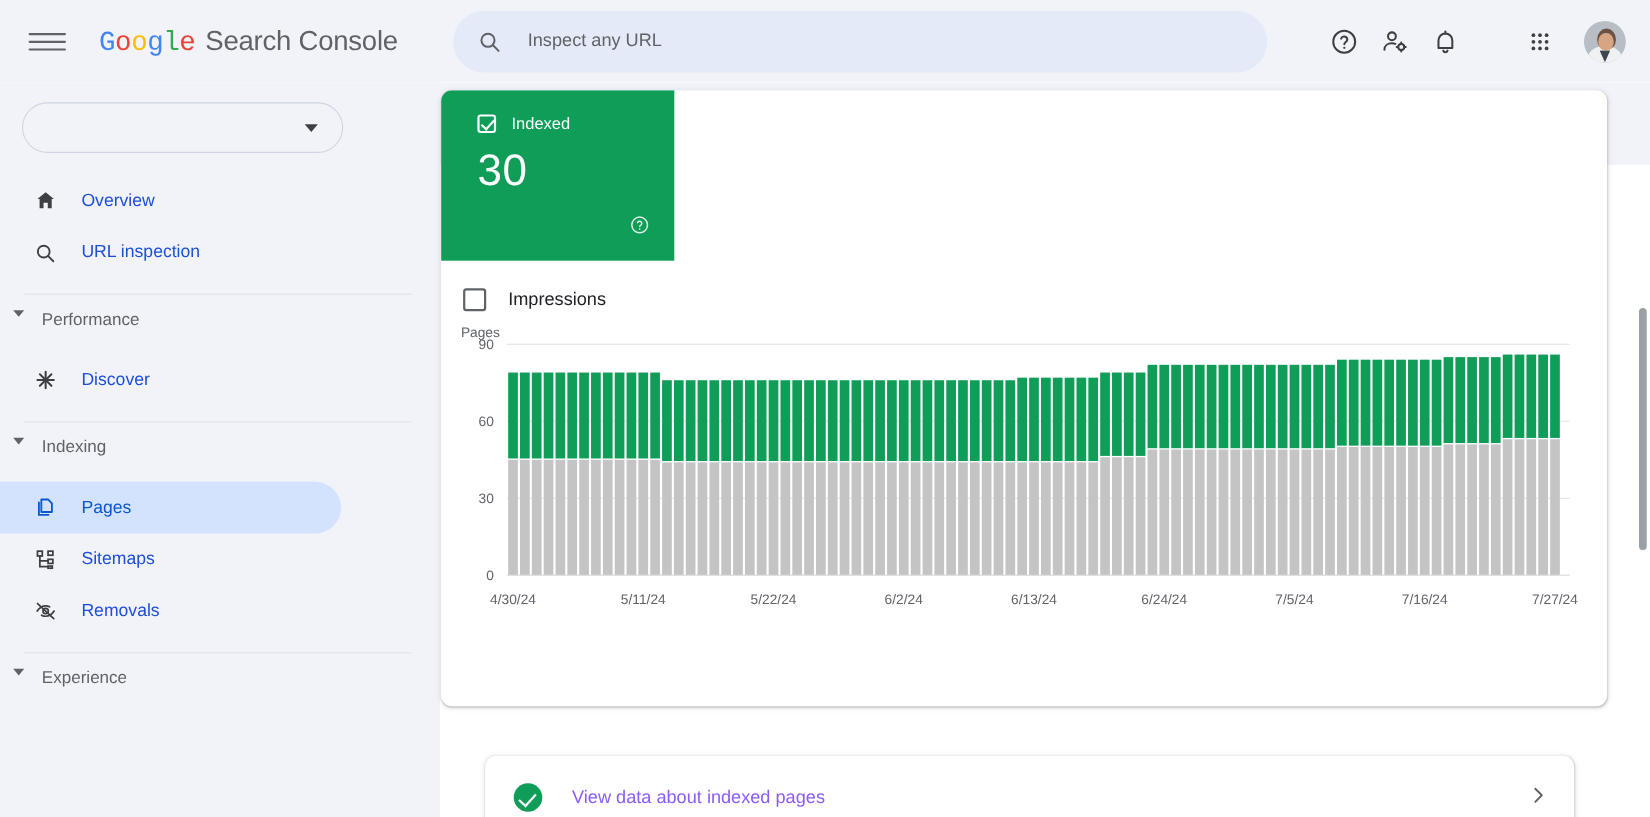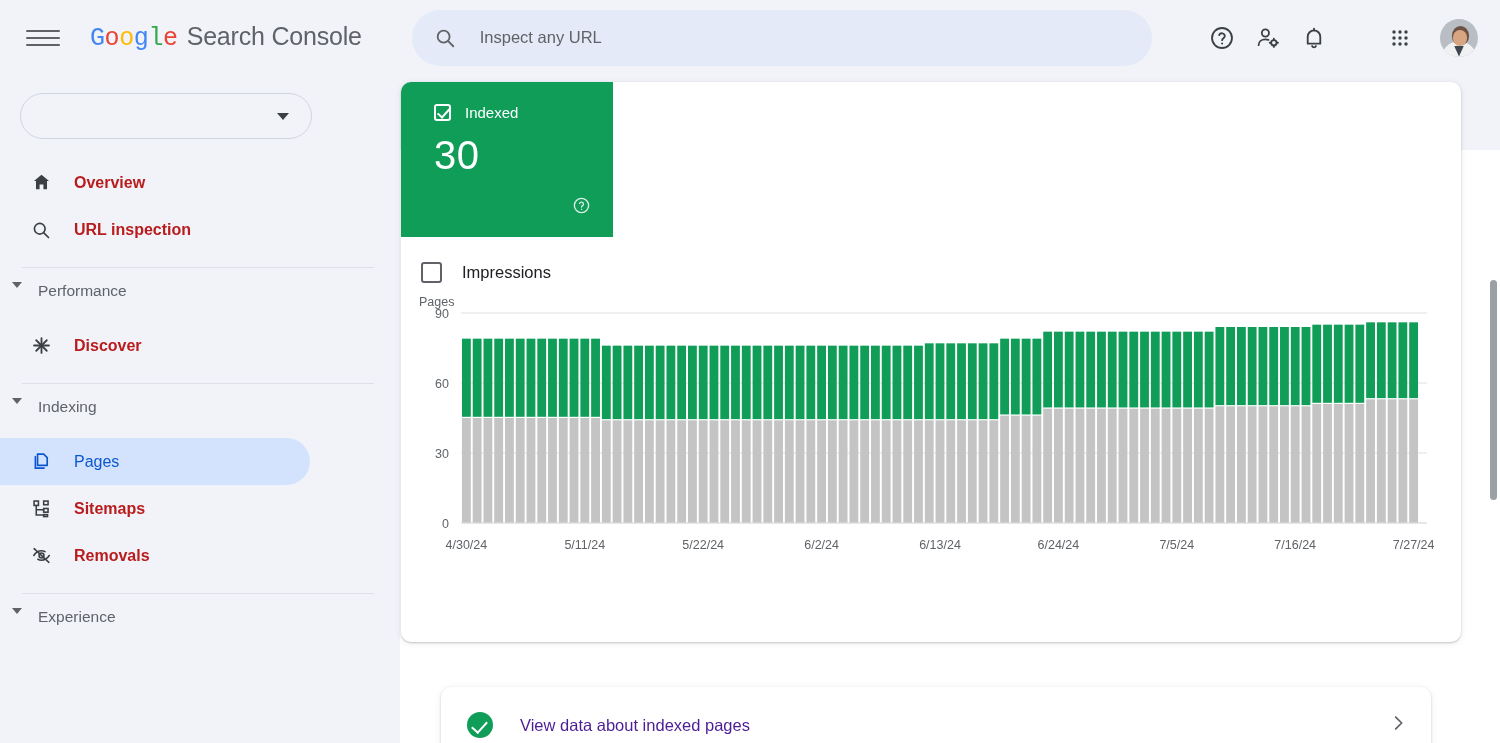--- a/index.html
+++ b/index.html
@@ -76,21 +76,21 @@
   }
   .caret { width: 0; height: 0; border-left: 6px solid transparent; border-right: 6px solid transparent; border-top: 7px solid #3c4043; }
 
   .navlist { margin-top: 20px; }
   .navitem {
     height: 47px; display: flex; align-items: center;
     padding-left: 28px; margin-right: 90px;
     border-radius: 0 24px 24px 0; cursor: pointer; gap: 0;
   }
   .navitem .ni { width: 26px; display:flex; align-items:center; justify-content:center; flex:none; }
-  .navitem .nl { font-size: 16px; color: #b91c1c; margin-left: 20px; white-space: nowrap; font-weight: bold; }
+  .navitem .nl { font-size: 16px; color: #1d4ed8; margin-left: 20px; white-space: nowrap; }
   .navitem.active { background: #d3e3fd; }
   .navitem.active .nl { color: #0b57d0; font-weight: normal; }
   .divider { height: 1px; background: #dde1ea; margin: 14px 26px 14px 22px; }
   .grouphdr { height: 40px; display: flex; align-items: flex-start; padding-left: 12px; cursor: pointer; }
   .grouphdr .gc { width: 0; height: 0; border-left: 5px solid transparent; border-right: 5px solid transparent; border-top: 6px solid #5f6368; flex:none; }
   .grouphdr .gl { font-size: 15.5px; color: #5f6368; margin-left: 16px; }
 
   
   .main { flex: 1; background: #ffffff; position: relative; display: flex; flex-direction: column; min-width: 0; }
   .mainhead {
@@ -137,21 +137,21 @@
 
   
   .chartwrap { position: relative; margin-top: 18px; height: 270px; }
   .yunit { position: absolute; left: 18px; top: -6px; font-size: 12.5px; color: #5f6368; }
   .chartsvg { display: block; }
 
   
   .bottomcard { position: absolute; left: 441px; top: 687px; width: 990px; height: 76px; display: flex; align-items: center; padding: 0 22px 0 26px; }
   .bc-icon { width: 26px; height: 26px; border-radius: 50%; background: #0f9d58; position: relative; flex: none; }
   .bc-icon::after { content:""; position:absolute; left: 8px; top: 6px; width: 7px; height: 13px; border: solid #fff; border-width: 0 2.4px 2.4px 0; transform: rotate(42deg); }
-  .bc-label { font-size: 16.5px; color: #4c1d95; margin-left: 27px; }
+  .bc-label { font-size: 16.5px; color: #8b5cf6; margin-left: 27px; }
   .bc-chev { margin-left: auto; }
 
   
   .vscroll { position: absolute; right: 3px; top: 130px; width: 7px; height: 220px; background: #9aa0a6; border-radius: 4px; cursor: pointer; }
 </style>
 </head>
 <body>
 
 <div class="app">
 

